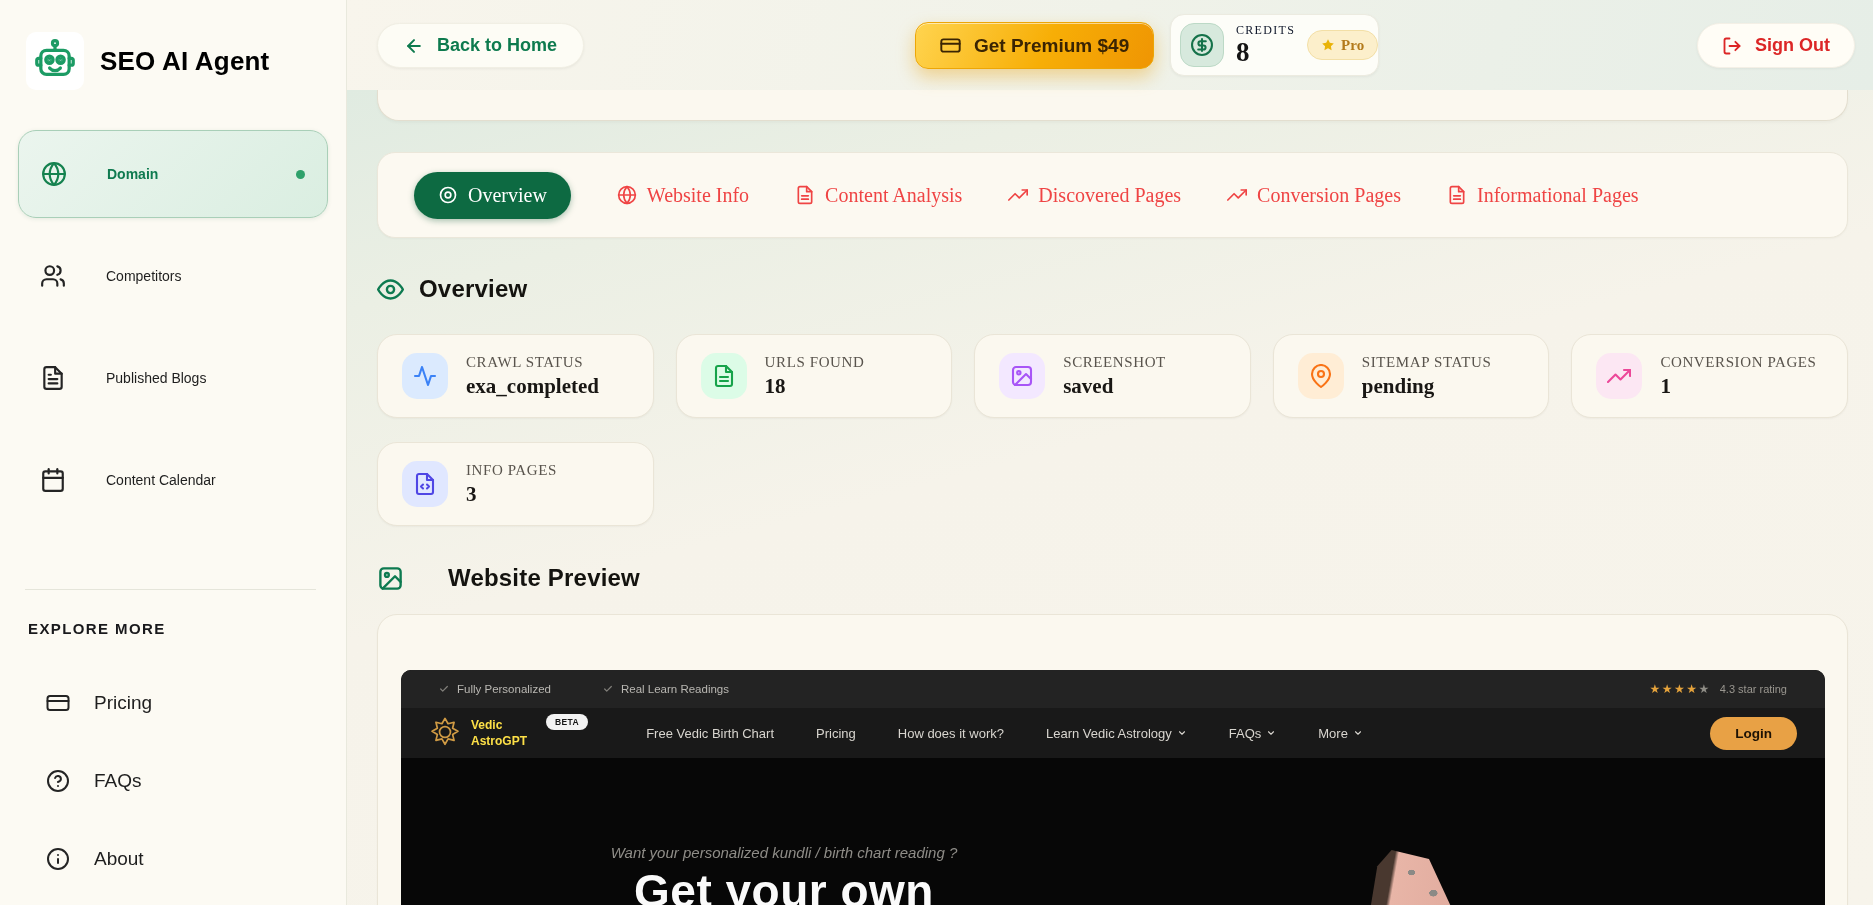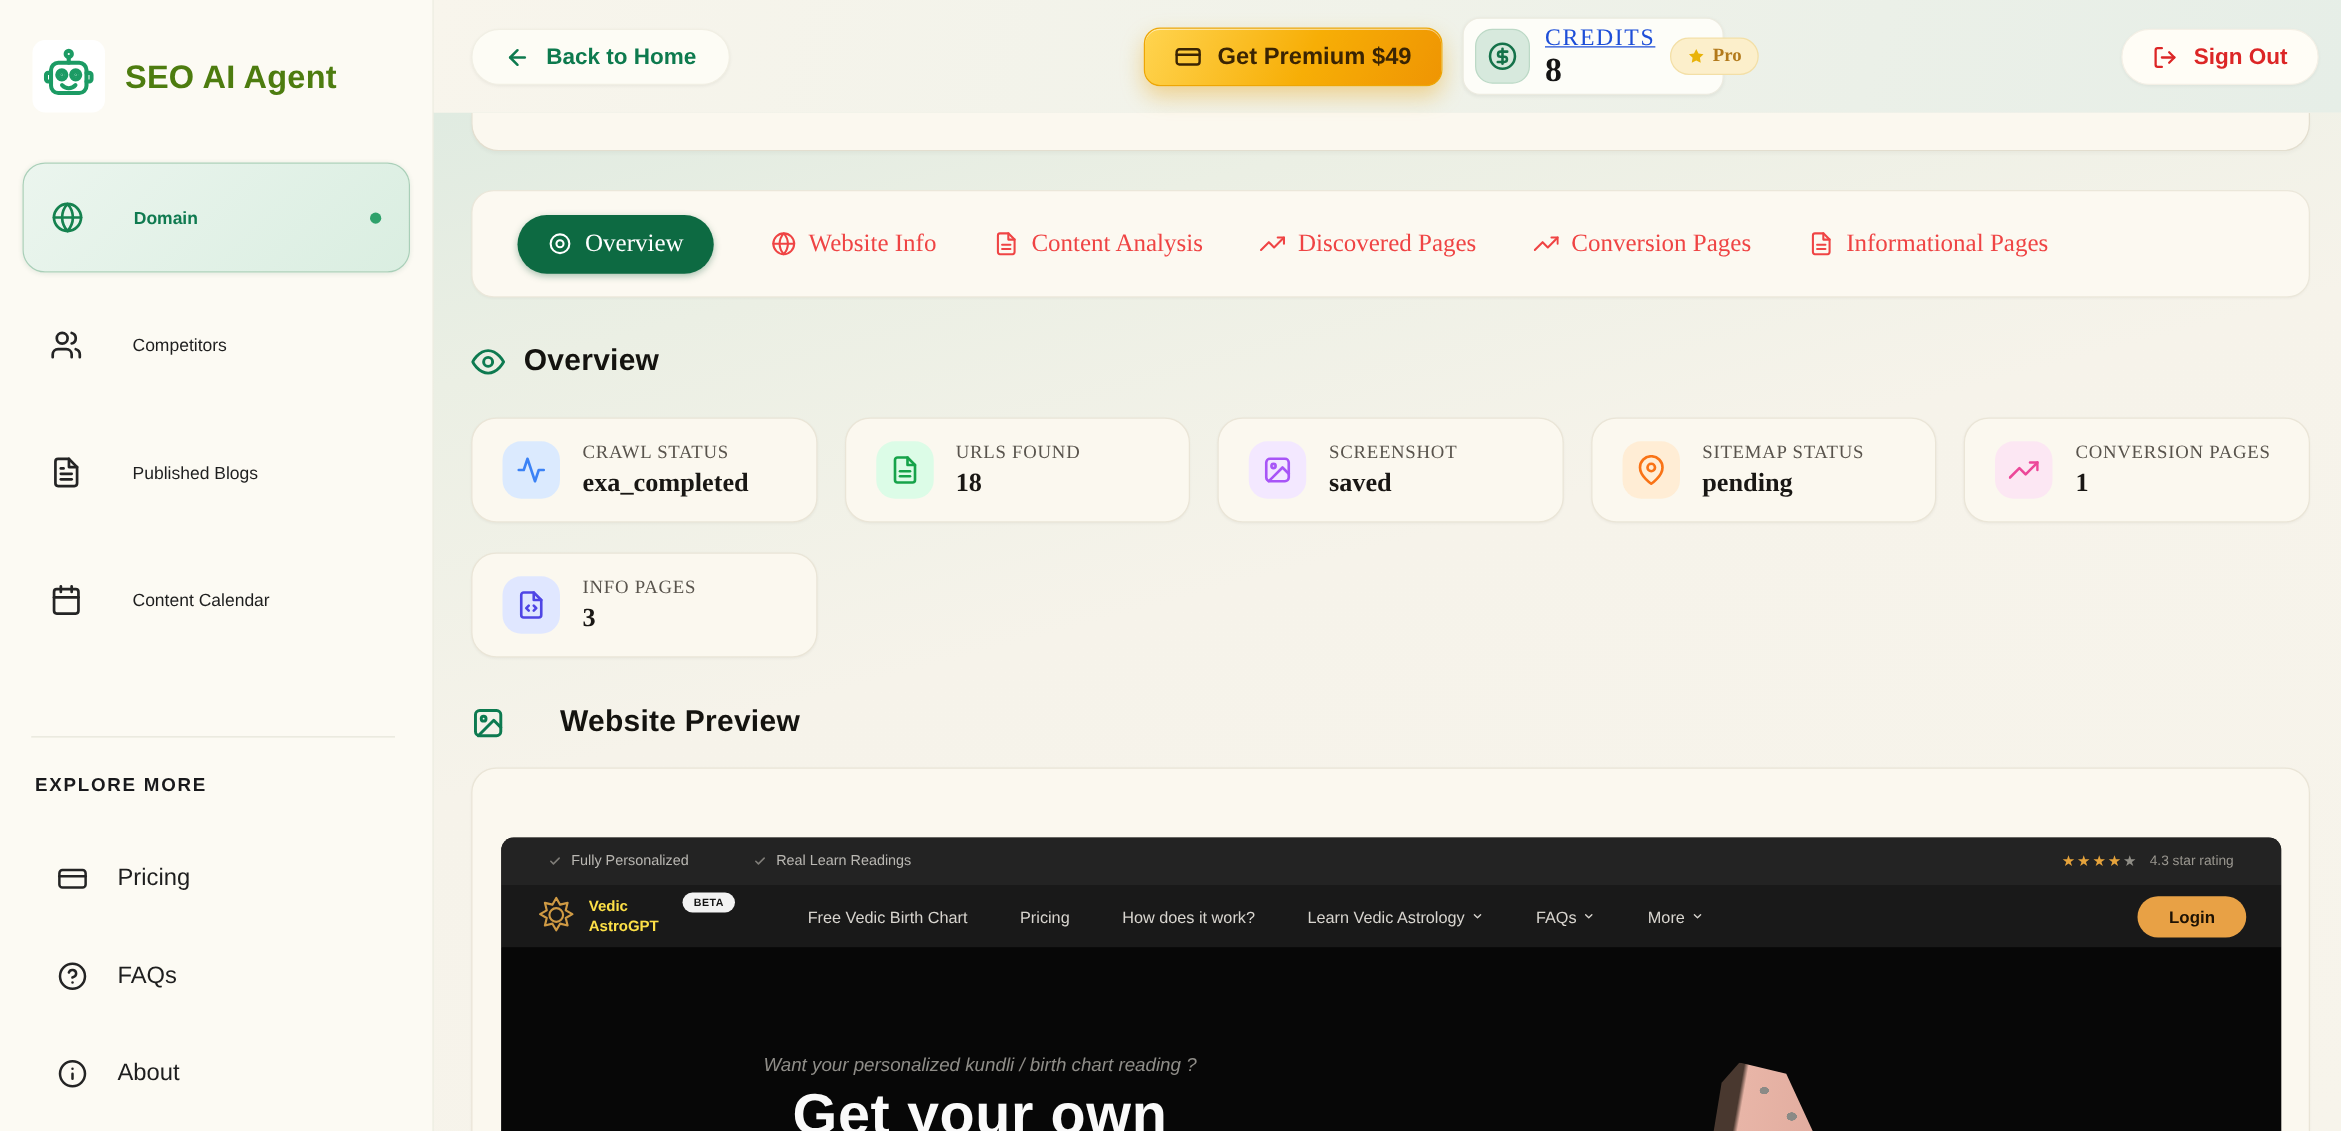--- a/index.html
+++ b/index.html
@@ -5,40 +5,40 @@
   * { margin:0; padding:0; box-sizing:border-box; }
   html,body { width:1873px; height:905px; }
   body { font-family:"Liberation Sans", sans-serif; background:#f6f3ea; }
   .app { position:relative; width:1873px; height:905px; overflow:hidden; display:flex; }
   svg { display:block; }
 
   
   .sidebar { flex:0 0 347px; height:100%; background:#fcfaf3; border-right:1px solid #e9e9dd; padding-top:30px; }
   .logo-row { display:flex; align-items:center; gap:16px; padding:0 26px; height:62px; }
   .logo-badge { width:58px; height:58px; background:#ffffff; border-radius:10px; display:flex; align-items:center; justify-content:center; color:#1c9b64; }
-  .logo-text { font-size:26px; font-weight:700; color:#4d7c0f; letter-spacing:.2px; }
+  .logo-text { font-size:26px; font-weight:700; color:#000000; letter-spacing:.2px; }
   .side-nav { margin-top:38px; padding:0 18px; }
   .side-item { display:flex; align-items:center; gap:40px; height:88px; padding:0 22px; border-radius:18px; margin-bottom:14px; color:#1e1e1e; font-size:14px; font-weight:500; cursor:pointer; }
   .side-item .s-ic { color:#242424; flex:0 0 26px; }
   .side-item.active { background:linear-gradient(135deg,#ebf5ee,#daeee1); border:1px solid #a9cfb8; color:#0f7a50; font-weight:600; box-shadow:0 1px 4px rgba(20,90,60,.10); }
   .side-item.active .s-ic { color:#15824f; }
   .active-dot { width:9px; height:9px; border-radius:50%; background:#2fa16b; margin-left:auto; }
   .side-divider { margin:65px 30px 0 25px; border-top:1px solid #e5e5da; }
   .explore-heading { margin:30px 0 0 28px; font-size:15px; font-weight:700; letter-spacing:1.4px; color:#19191c; }
   .explore-list { margin-top:34px; padding:0 18px; }
   .side-item.small { height:64px; padding:0 28px; gap:22px; font-size:19px; font-weight:500; border-radius:16px; }
 
   
   .main { flex:1; display:flex; flex-direction:column; min-width:0; }
   .topbar { flex:0 0 90px; position:relative; background:linear-gradient(105deg,#f8f5ec 0%,#f0f2e9 50%,#e6eee7 100%); z-index:2; }
   .btn-back { position:absolute; left:30px; top:23px; height:45px; border-radius:23px; background:#fdfcf5; border:1px solid #f1efe4; box-shadow:0 1px 3px rgba(0,0,0,.06); display:flex; align-items:center; gap:13px; padding:0 26px; color:#0d7a4e; font-size:18px; font-weight:600; font-family:inherit; cursor:pointer; }
   .btn-premium { position:absolute; left:568px; top:22px; height:47px; border-radius:13px; border:1px solid #eda606; background:linear-gradient(115deg,#ffd44f 0%,#f7ae06 55%,#ef9503 100%); box-shadow:0 8px 18px rgba(233,160,10,.40), inset 0 1px 0 rgba(255,255,255,.55); display:flex; align-items:center; gap:13px; padding:0 24px; font-size:19px; font-weight:700; color:#3a2403; font-family:inherit; cursor:pointer; }
   .credits-box { position:absolute; left:823px; top:14px; width:209px; height:62px; background:#fdfdf8; border:1px solid #ecebe0; border-radius:14px; box-shadow:0 1px 3px rgba(0,0,0,.05); display:flex; align-items:center; gap:12px; padding:0 9px; }
   .credits-icon { width:44px; height:44px; border-radius:14px; background:#d7e9dd; border:1px solid #bcd9c6; color:#15724a; display:flex; align-items:center; justify-content:center; flex:0 0 44px; }
-  .credits-label { font-family:"Liberation Serif", serif; font-size:19px; letter-spacing:1.3px; color:#1d4ed8;text-decoration:underline; }
+  .credits-label { font-family:"Liberation Serif", serif; font-size:12px; letter-spacing:1.3px; color:#0f172a; }
   .credits-value { font-family:"Liberation Serif", serif; font-size:27px; font-weight:700; color:#141414; line-height:1.05; }
   .pro-badge { margin-left:auto; height:30px; border-radius:15px; background:#fcefcb; border:1px solid #f3dfa6; display:flex; align-items:center; gap:6px; padding:0 13px; color:#b37a1b; font-family:"Liberation Serif", serif; font-size:15px; font-weight:700; cursor:pointer; }
   .star-gold { color:#e9b308; }
   .btn-signout { position:absolute; right:18px; top:23px; height:45px; border-radius:23px; background:#fffdf6; border:1px solid #f4f0e6; box-shadow:0 1px 3px rgba(0,0,0,.05); display:flex; align-items:center; gap:13px; padding:0 24px; color:#dc2626; font-size:18px; font-weight:600; font-family:inherit; cursor:pointer; }
 
   
   .content { flex:1; position:relative; overflow:hidden; padding:0 25px 0 30px; background:linear-gradient(165deg,#e0ebe1 0%,#ebefe4 18%,#f6f3ea 45%,#f7f4eb 100%); }
   .partial-card { height:31px; background:#fbf8ef; border:1px solid #e3decf; border-top:none; border-radius:0 0 22px 22px; box-shadow:0 2px 3px rgba(0,0,0,.03); }
   .tabbar { margin-top:31px; background:#fcf9f1; border:1px solid #ebe7da; border-radius:18px; height:86px; display:flex; align-items:center; padding:0 36px; gap:46px; box-shadow:0 1px 2px rgba(0,0,0,.03); }
   .tab { display:flex; align-items:center; gap:10px; font-family:"Liberation Serif", serif; font-size:20px; color:#ef4444; cursor:pointer; white-space:nowrap; }

